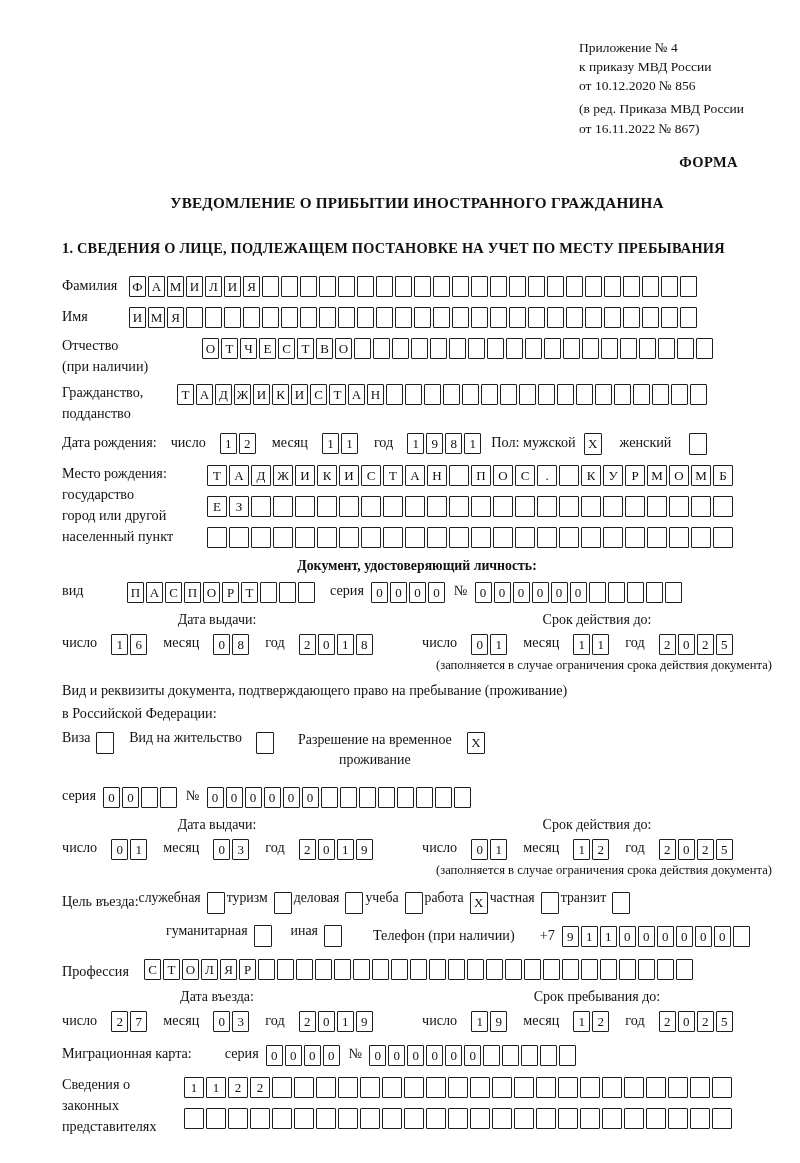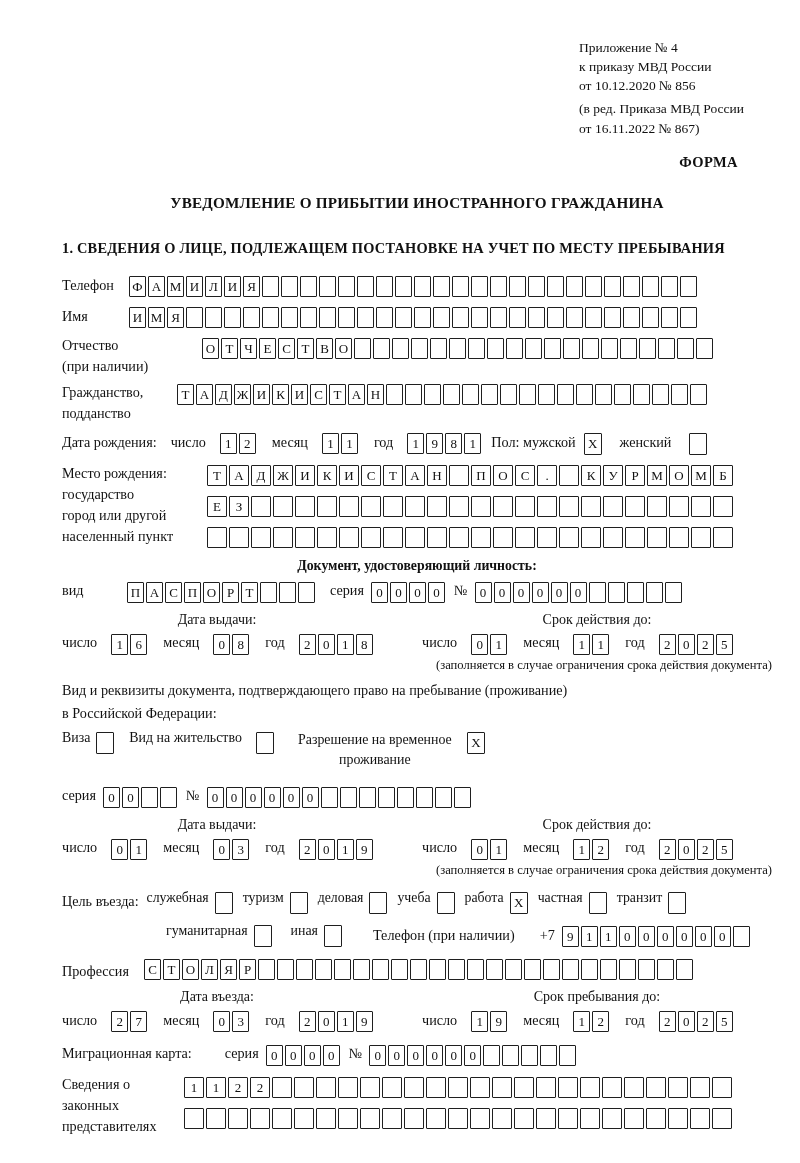--- a/index.html
+++ b/index.html
@@ -34,21 +34,21 @@
   .twocol .c2{flex:1 1 auto;}
   .subhead{font-size:14px;text-align:center;margin-bottom:3px;}
   .note{font-size:12.6px;text-align:right;margin-top:3px;}
   .para{font-size:14.2px;margin-top:9px;}
   .optrow{display:flex;align-items:flex-start;margin-top:8px;gap:13px;}
   .opt{display:flex;align-items:flex-start;gap:6px;}
   .optlbl{font-size:13.9px;}
   .optlbl.c{text-align:center;line-height:1.45;}
   .mw170{max-width:172px;}
   .mw185{max-width:178px;}
-  .purpose1{display:flex;align-items:center;gap:8px;margin-top:12px;white-space:nowrap;}
+  .purpose1{display:flex;align-items:center;margin-top:12px;white-space:nowrap;}
   .purpose1 .optlbl{font-size:13.8px;}
   .purpose2{display:flex;align-items:center;gap:7px;margin-top:9px;margin-left:104px;white-space:nowrap;}
   .bp-right .frow0{margin-top:0;}
   .bp-right .boxes{margin-bottom:7px;display:block;}
   .rep{display:flex;align-items:flex-start;margin-top:8px;}
   .rep .boxes{display:block;margin-bottom:8px;}
   .ml{margin-left:8px;}
 </style>
 </head>
 <body>
@@ -68,21 +68,21 @@
 
   <div class="forma">ФОРМА</div>
 
   <div class="title">
     <div>УВЕДОМЛЕНИЕ О ПРИБЫТИИ ИНОСТРАННОГО ГРАЖДАНИНА</div>
   </div>
 
   <div class="sect">1. СВЕДЕНИЯ О ЛИЦЕ, ПОДЛЕЖАЩЕМ ПОСТАНОВКЕ НА УЧЕТ ПО МЕСТУ ПРЕБЫВАНИЯ</div>
 
   <div class="frow" style="margin-top:16px;">
-    <span class="lbl" style="width:67px;">Телефон</span>
+    <span class="lbl" style="width:67px;">Фамилия</span>
     <span class="boxes"><span class="cbox">Ф</span><span class="cbox">А</span><span class="cbox">М</span><span class="cbox">И</span><span class="cbox">Л</span><span class="cbox">И</span><span class="cbox">Я</span><span class="cbox"></span><span class="cbox"></span><span class="cbox"></span><span class="cbox"></span><span class="cbox"></span><span class="cbox"></span><span class="cbox"></span><span class="cbox"></span><span class="cbox"></span><span class="cbox"></span><span class="cbox"></span><span class="cbox"></span><span class="cbox"></span><span class="cbox"></span><span class="cbox"></span><span class="cbox"></span><span class="cbox"></span><span class="cbox"></span><span class="cbox"></span><span class="cbox"></span><span class="cbox"></span><span class="cbox"></span><span class="cbox"></span></span>
   </div>
 
   <div class="frow">
     <span class="lbl" style="width:67px;">Имя</span>
     <span class="boxes"><span class="cbox">И</span><span class="cbox">М</span><span class="cbox">Я</span><span class="cbox"></span><span class="cbox"></span><span class="cbox"></span><span class="cbox"></span><span class="cbox"></span><span class="cbox"></span><span class="cbox"></span><span class="cbox"></span><span class="cbox"></span><span class="cbox"></span><span class="cbox"></span><span class="cbox"></span><span class="cbox"></span><span class="cbox"></span><span class="cbox"></span><span class="cbox"></span><span class="cbox"></span><span class="cbox"></span><span class="cbox"></span><span class="cbox"></span><span class="cbox"></span><span class="cbox"></span><span class="cbox"></span><span class="cbox"></span><span class="cbox"></span><span class="cbox"></span><span class="cbox"></span></span>
   </div>
 
   <div class="frow top">
     <span class="lblcol" style="width:140px;">

